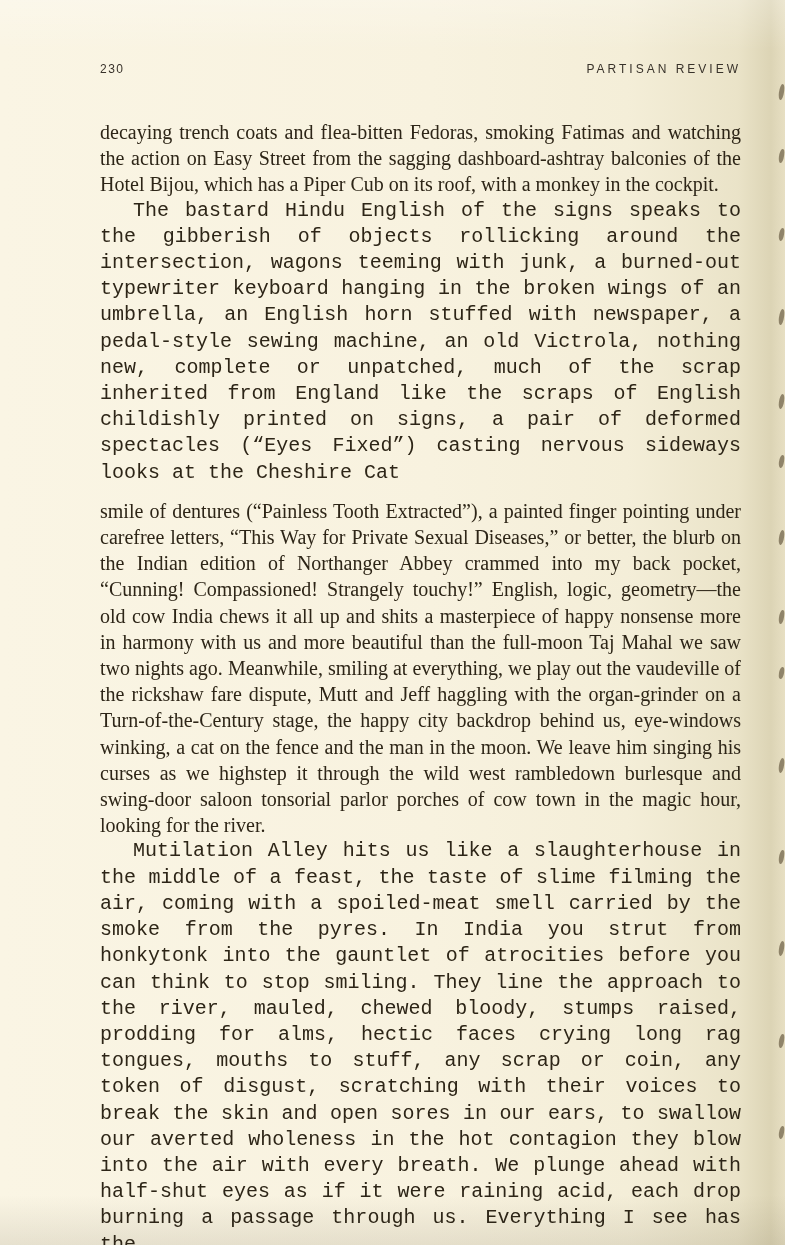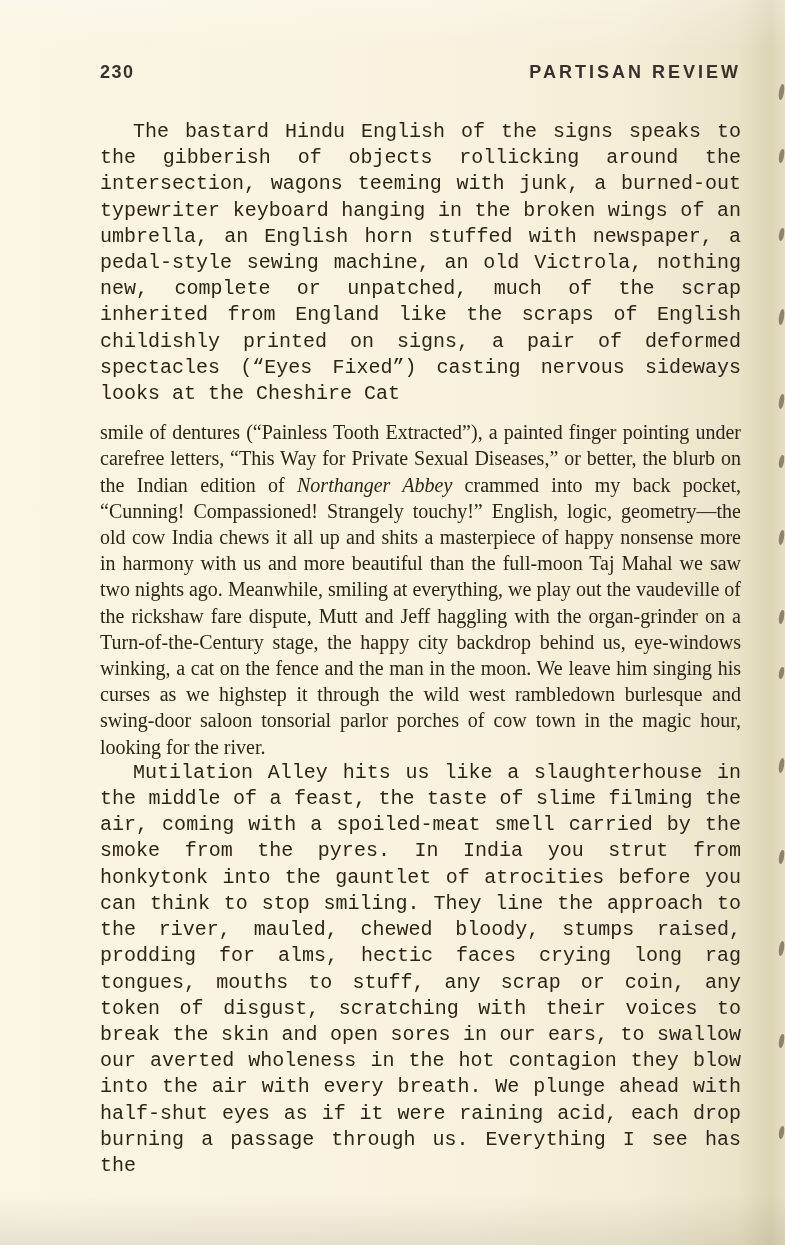--- a/index.html
+++ b/index.html
@@ -15,39 +15,39 @@
       linear-gradient(180deg, rgba(255,255,255,0.25) 0%, rgba(255,255,255,0) 4%, rgba(0,0,0,0) 96%, rgba(90,80,55,0.12) 100%),
       linear-gradient(90deg, #faf5e4 0%, #f8f2df 55%, #f4eed8 80%, #eae3c8 94%, #dcd4b5 98.2%, #e7dfc3 100%);
   }
   .header {
     position: absolute;
     top: 62px; left: 100px; width: 641px;
     display: flex;
     justify-content: space-between;
     align-items: baseline;
     font-family: "Liberation Sans", sans-serif;
-    font-size: 18px;
-    font-weight: bold;
+    font-size: 12px;
+    font-weight: normal;
     color: #38견3228;
     color: #38322a;
   }
   .page-number { letter-spacing: 1.5px; }
   .journal-title { letter-spacing: 3px; margin-left: 28px; }
   .body-text {
     position: absolute;
     top: 119px; left: 100px; width: 641px;
     font-size: 20px;
     line-height: 26.2px;
     color: #2d2517;
     text-align: justify;
   }
   .para { margin: 0; }
   .para.indent { text-indent: 33px; font-family: Liberation Mono, monospace; }
   .para.gap { margin-top: 12px; }
-  .italic { font-style: italic; }
+  .italic { }
   .edge { position: absolute; top: 0; right: 0; width: 24px; height: 1245px; }
   .speck {
     position: absolute;
     right: 1px;
     width: 5px;
     background: rgba(72, 58, 34, 0.55);
     border-radius: 60% 40% 55% 45%;
     transform: rotate(7deg);
   }
 </style>
@@ -55,20 +55,21 @@
 <body>
 
 <div class="page">
 
   <div class="header">
     <span class="page-number">230</span>
     <span class="journal-title">PARTISAN REVIEW</span>
   </div>
 
   <div class="body-text">
+      <p class="para"><span>decaying trench coats and flea-bitten Fedoras, smoking Fatimas and watching the action on Easy Street from the sagging dashboard-ashtray balconies of the Hotel Bijou, which has a Piper Cub on its roof, with a monkey in the cockpit.</span></p>
       <p class="para indent"><span>The bastard Hindu English of the signs speaks to the gibberish of objects rollicking around the intersection, wagons teeming with junk, a burned-out typewriter keyboard hanging in the broken wings of an umbrella, an English horn stuffed with newspaper, a pedal-style sewing machine, an old Victrola, nothing new, complete or unpatched, much of the scrap inherited from England like the scraps of English childishly printed on signs, a pair of deformed spectacles (“Eyes Fixed”) casting nervous sideways looks at the Cheshire Cat</span></p>
       <p class="para gap"><span>smile of dentures (“Painless Tooth Extracted”), a painted finger pointing under carefree letters, “This Way for Private Sexual Diseases,” or better, the blurb on the Indian edition of </span><span class="italic">Northanger Abbey</span><span> crammed into my back pocket, “Cunning! Compassioned! Strangely touchy!” English, logic, geometry—the old cow India chews it all up and shits a masterpiece of happy nonsense more in harmony with us and more beautiful than the full-moon Taj Mahal we saw two nights ago. Meanwhile, smiling at everything, we play out the vaudeville of the rickshaw fare dispute, Mutt and Jeff haggling with the organ-grinder on a Turn-of-the-Century stage, the happy city backdrop behind us, eye-windows winking, a cat on the fence and the man in the moon. We leave him singing his curses as we highstep it through the wild west rambledown burlesque and swing-door saloon tonsorial parlor porches of cow town in the magic hour, looking for the river.</span></p>
       <p class="para indent"><span>Mutilation Alley hits us like a slaughterhouse in the middle of a feast, the taste of slime filming the air, coming with a spoiled-meat smell carried by the smoke from the pyres. In India you strut from honkytonk into the gauntlet of atrocities before you can think to stop smiling. They line the approach to the river, mauled, chewed bloody, stumps raised, prodding for alms, hectic faces crying long rag tongues, mouths to stuff, any scrap or coin, any token of disgust, scratching with their voices to break the skin and open sores in our ears, to swallow our averted wholeness in the hot contagion they blow into the air with every breath. We plunge ahead with half-shut eyes as if it were raining acid, each drop burning a passage through us. Everything I see has the</span></p>
     </div>
 
   <div class="edge">
       <div class="speck" style="top: 84px; height: 16px;"></div>
       <div class="speck" style="top: 149px; height: 14px;"></div>
       <div class="speck" style="top: 228px; height: 13px;"></div>
       <div class="speck" style="top: 309px; height: 16px;"></div>

